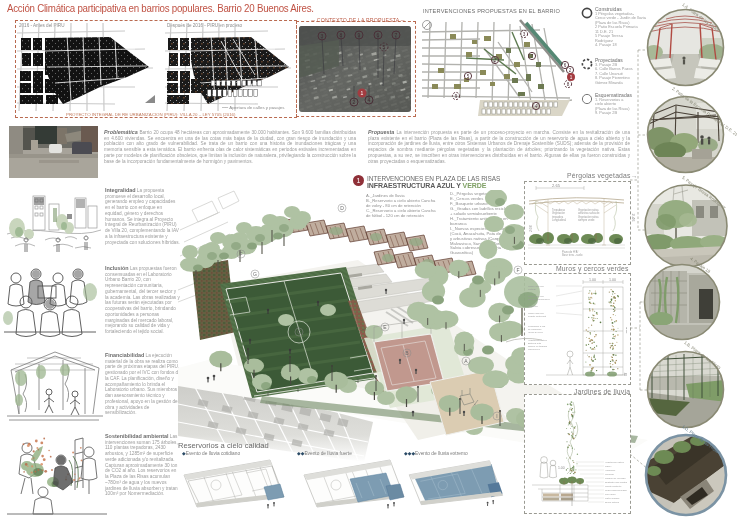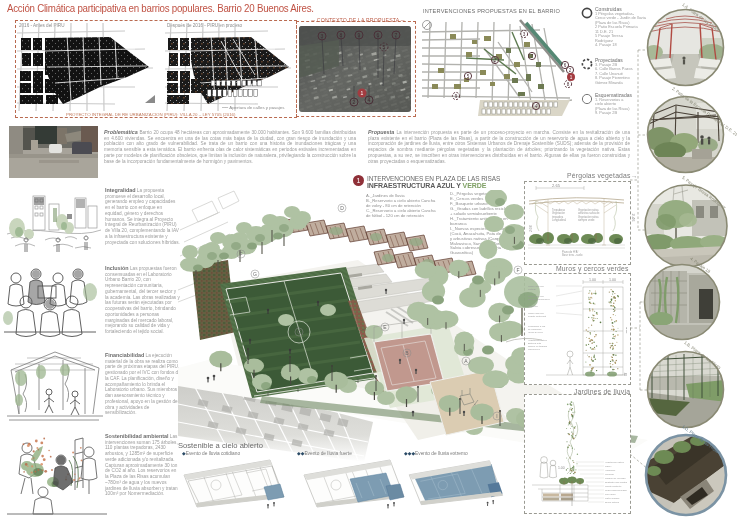--- a/index.html
+++ b/index.html
@@ -1062,21 +1062,21 @@
         <text x="77" y="86" text-anchor="middle">G</text>
         <text x="121" y="144" text-anchor="middle">C</text>
         <text x="207" y="139" text-anchor="middle">E</text>
         <text x="288" y="173" text-anchor="middle">A</text>
         <text x="382" y="124" text-anchor="middle">A</text>
         <text x="229" y="165" text-anchor="middle">B</text>
         <text x="319" y="228" text-anchor="middle">I</text>
 </g>
 </svg>
 
-<div class="abs" style="left:178px;top:441px;font-size:7.6px;color:#6a6a6a;">Sostenible a cielo abierto</div>
+<div class="abs" style="left:178px;top:441px;font-size:7.6px;color:#6a6a6a;">Reservorios a cielo calidad</div>
 
 <div class="abs" style="left:182px;top:451px;font-size:4.8px;color:#7a7a7a;"><span style="color:#2a4a66;">◆</span>Evento de lluvia cotidiano</div>
 
 <div class="abs" style="left:297px;top:451px;font-size:4.8px;color:#7a7a7a;"><span style="color:#2a4a66;">◆◆</span>Evento de lluvia fuerte</div>
 
 <div class="abs" style="left:404px;top:451px;font-size:4.8px;color:#7a7a7a;"><span style="color:#2a4a66;">◆◆◆</span>Evento de lluvia extremo</div>
 
 <svg class="abs" style="left:172px;top:455px;" width="120" height="64" viewBox="0 0 120 64">
 <polygon points="12,20 98,5 112,42 25,52" fill="#fdfdfc" stroke="#ababa6" stroke-width="0.6"></polygon>
 <g stroke="#b5b5b0" stroke-width="0.5" fill="none">

